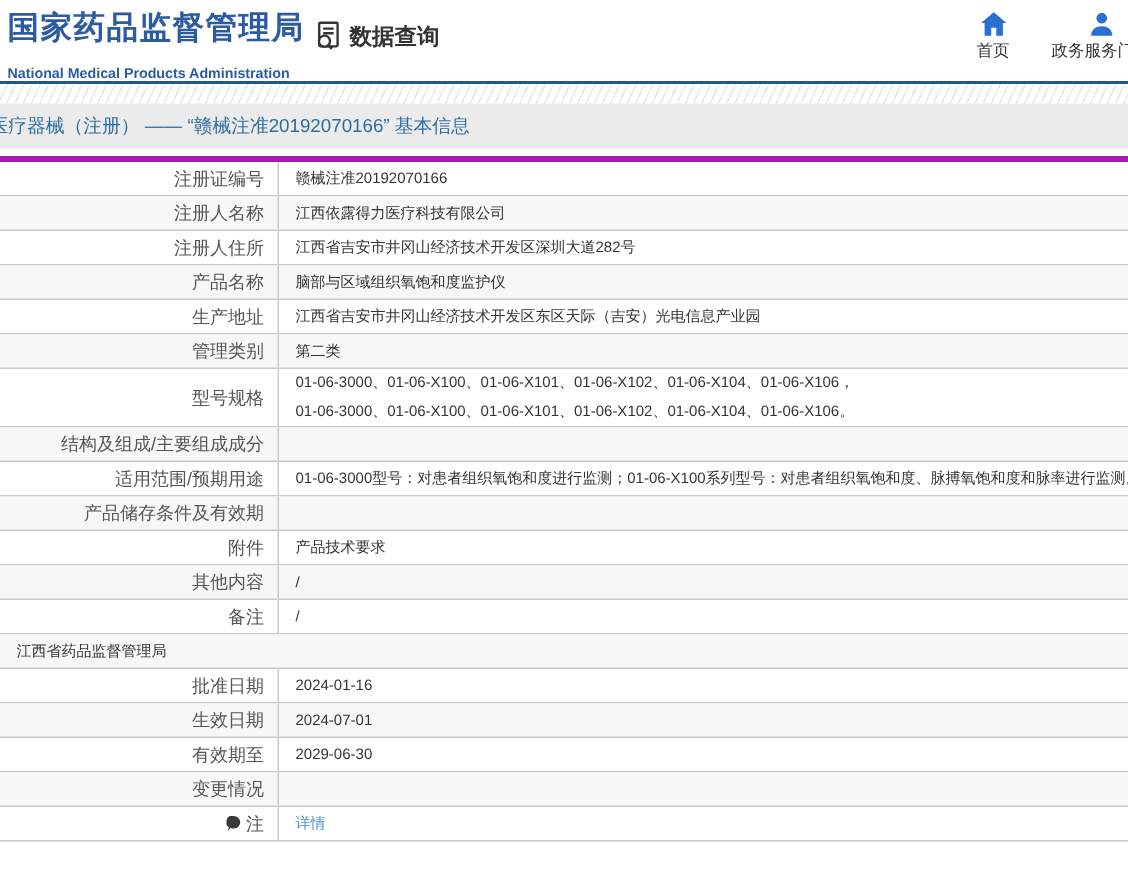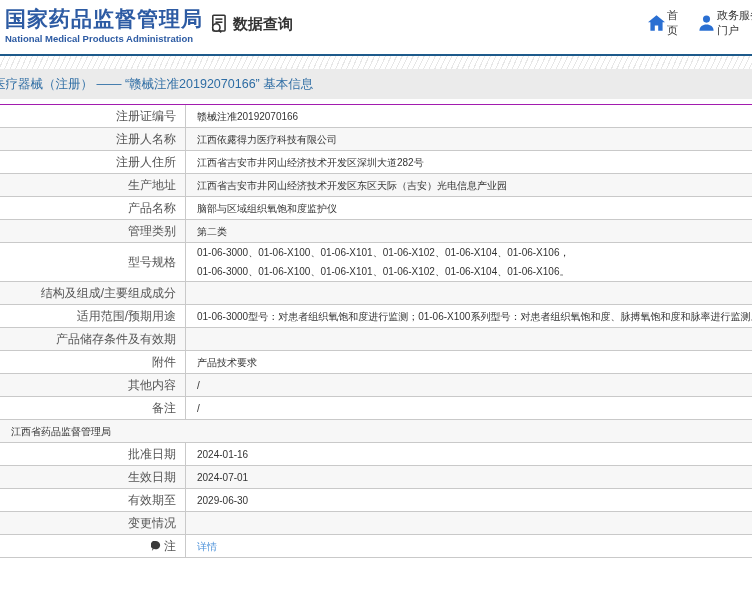--- a/index.html
+++ b/index.html
@@ -1,33 +1,33 @@
 <!DOCTYPE html>
 <html><head>
 <meta charset="utf-8">
 <style>
   * { margin:0; padding:0; box-sizing:border-box; }
   html,body { width:752px; height:592px; overflow:hidden; background:#fff;
     font-family:"Liberation Sans","DejaVu Sans",sans-serif; }
   .header { position:relative; height:54px; background:#fff; }
   .logo { position:absolute; left:5px; top:8px; }
   .logo-title { font-size:21px; font-weight:bold; color:#2d5ba3; letter-spacing:1px; line-height:1.05; }
-  .logo-sub { font-size:9.5px; font-weight:600; color:#2d5ba3; margin-top:3px; }
+  .logo-sub { font-size:9.5px; font-weight:600; color:#2d5ba3; margin-top:14px; }
   .nav-query { position:absolute; left:208px; top:13px; display:flex; align-items:flex-end; gap:4px;
     color:#333; font-size:15px; font-weight:600; cursor:pointer; }
-  .top-item { position:absolute; top:8px; display:flex; align-items:center;
+  .top-item { position:absolute; top:8px; display:flex; flex-direction:column; align-items:center;
     gap:2px; font-size:11px; color:#333; cursor:pointer; }
   .top-home { left:648px; width:28px; }
   .top-portal { left:698px; width:72px; }
   .blue-rule { height:2px; background:#1d5a8b; }
   .hatch-band { height:13px;
     background:repeating-linear-gradient(115deg,#ffffff 0 4px,#e7e7e7 4px 5px); }
   .crumb-bar { height:30px; background:#ebebeb; display:flex; align-items:center; }
   .crumb-text { color:#2e6da4; font-size:12.5px; margin-left:-7px; white-space:nowrap; }
-  .table { margin-top:5px; border-top:1px solid #a21caf; width:752px; }
+  .table { margin-top:5px; border-top:4px solid #a21caf; width:752px; }
   .row { display:flex; min-height:23px; border-bottom:1px solid #c9c9c9; align-items:stretch; }
   .row:nth-child(even) { background:#f7f7f7; }
   .label-cell { width:186px; border-right:1px solid #c9c9c9; display:flex; align-items:center;
     justify-content:flex-end; gap:3px; padding-right:9px; color:#555; font-size:12px; }
   .value-cell { flex:1; padding-left:11px; display:flex; flex-direction:column; justify-content:center;
     color:#333; font-size:10px; white-space:nowrap; overflow:hidden; }
   .value-line { line-height:19px; }
   .details-link { color:#4a90d9; text-decoration:none; line-height:19px; }
   .note-glyph { display:none; flex:0 0 auto; }
   svg { display:block; }
@@ -106,34 +106,34 @@
       <span class="label-text">注册人住所</span>
     </div>
     <div class="value-cell">
         <div class="value-line">江西省吉安市井冈山经济技术开发区深圳大道282号</div>
       </div>
   </div>
 
   <div class="row">
     <div class="label-cell">
 
+      <span class="label-text">产品名称</span>
+    </div>
+    <div class="value-cell">
+        <div class="value-line">脑部与区域组织氧饱和度监护仪</div>
+      </div>
+  </div>
+
+  <div class="row">
+    <div class="label-cell">
+
       <span class="label-text">生产地址</span>
     </div>
     <div class="value-cell">
         <div class="value-line">江西省吉安市井冈山经济技术开发区东区天际（吉安）光电信息产业园</div>
-      </div>
-  </div>
-
-  <div class="row">
-    <div class="label-cell">
-
-      <span class="label-text">产品名称</span>
-    </div>
-    <div class="value-cell">
-        <div class="value-line">脑部与区域组织氧饱和度监护仪</div>
       </div>
   </div>
 
   <div class="row">
     <div class="label-cell">
 
       <span class="label-text">管理类别</span>
     </div>
     <div class="value-cell">
         <div class="value-line">第二类</div>

